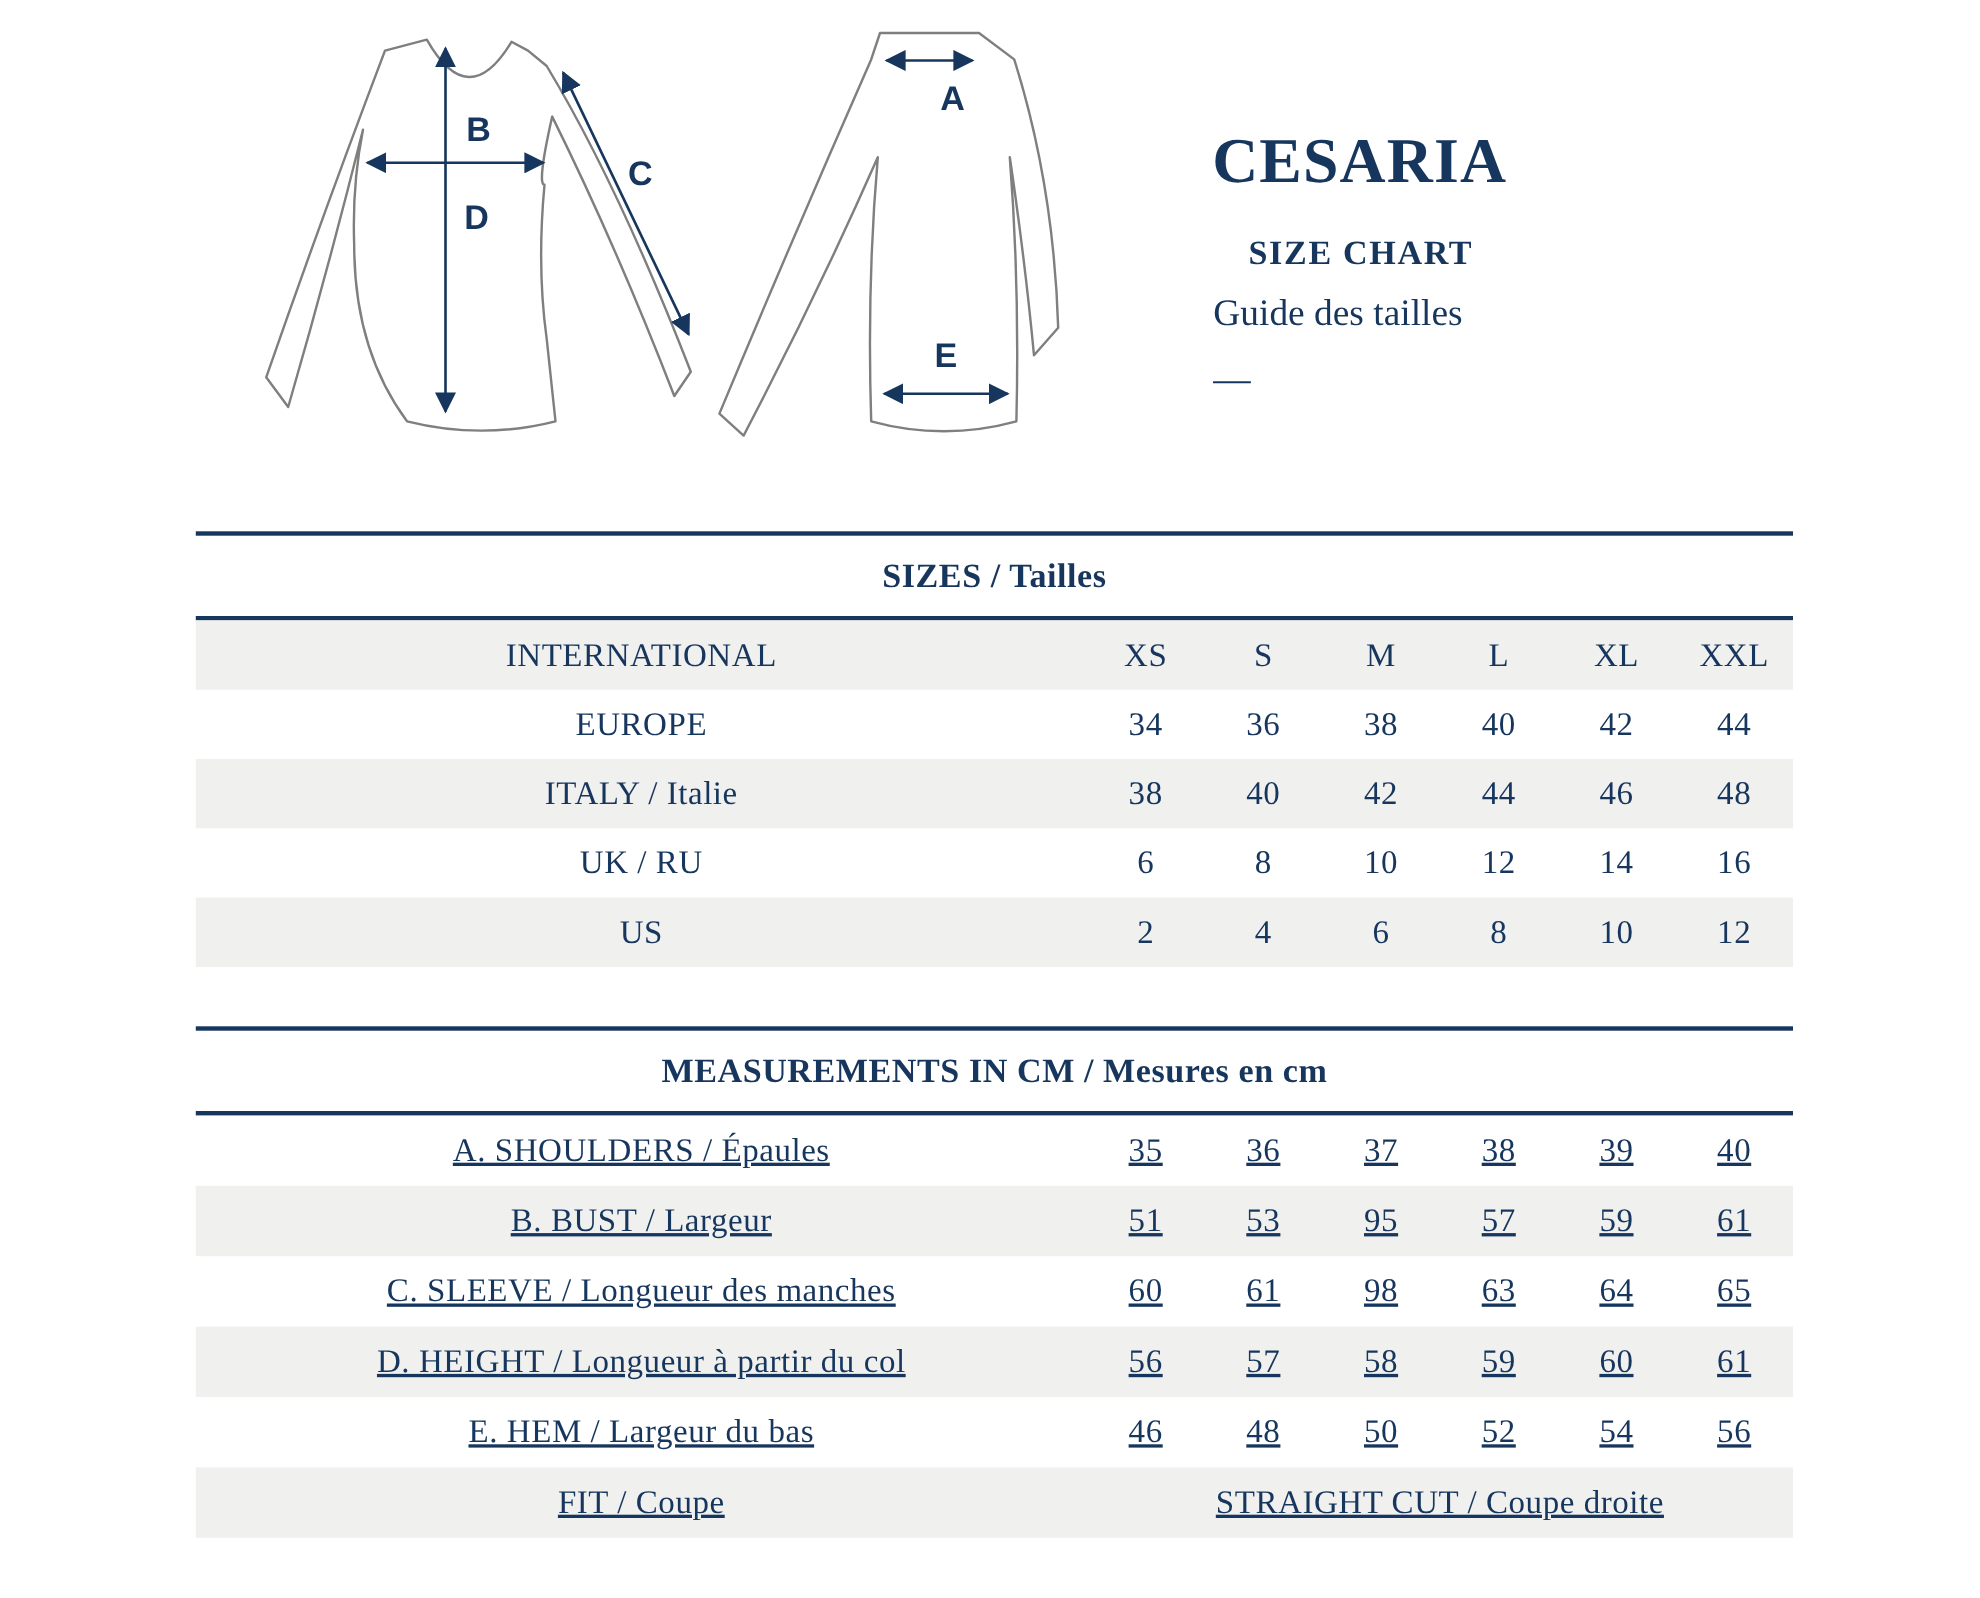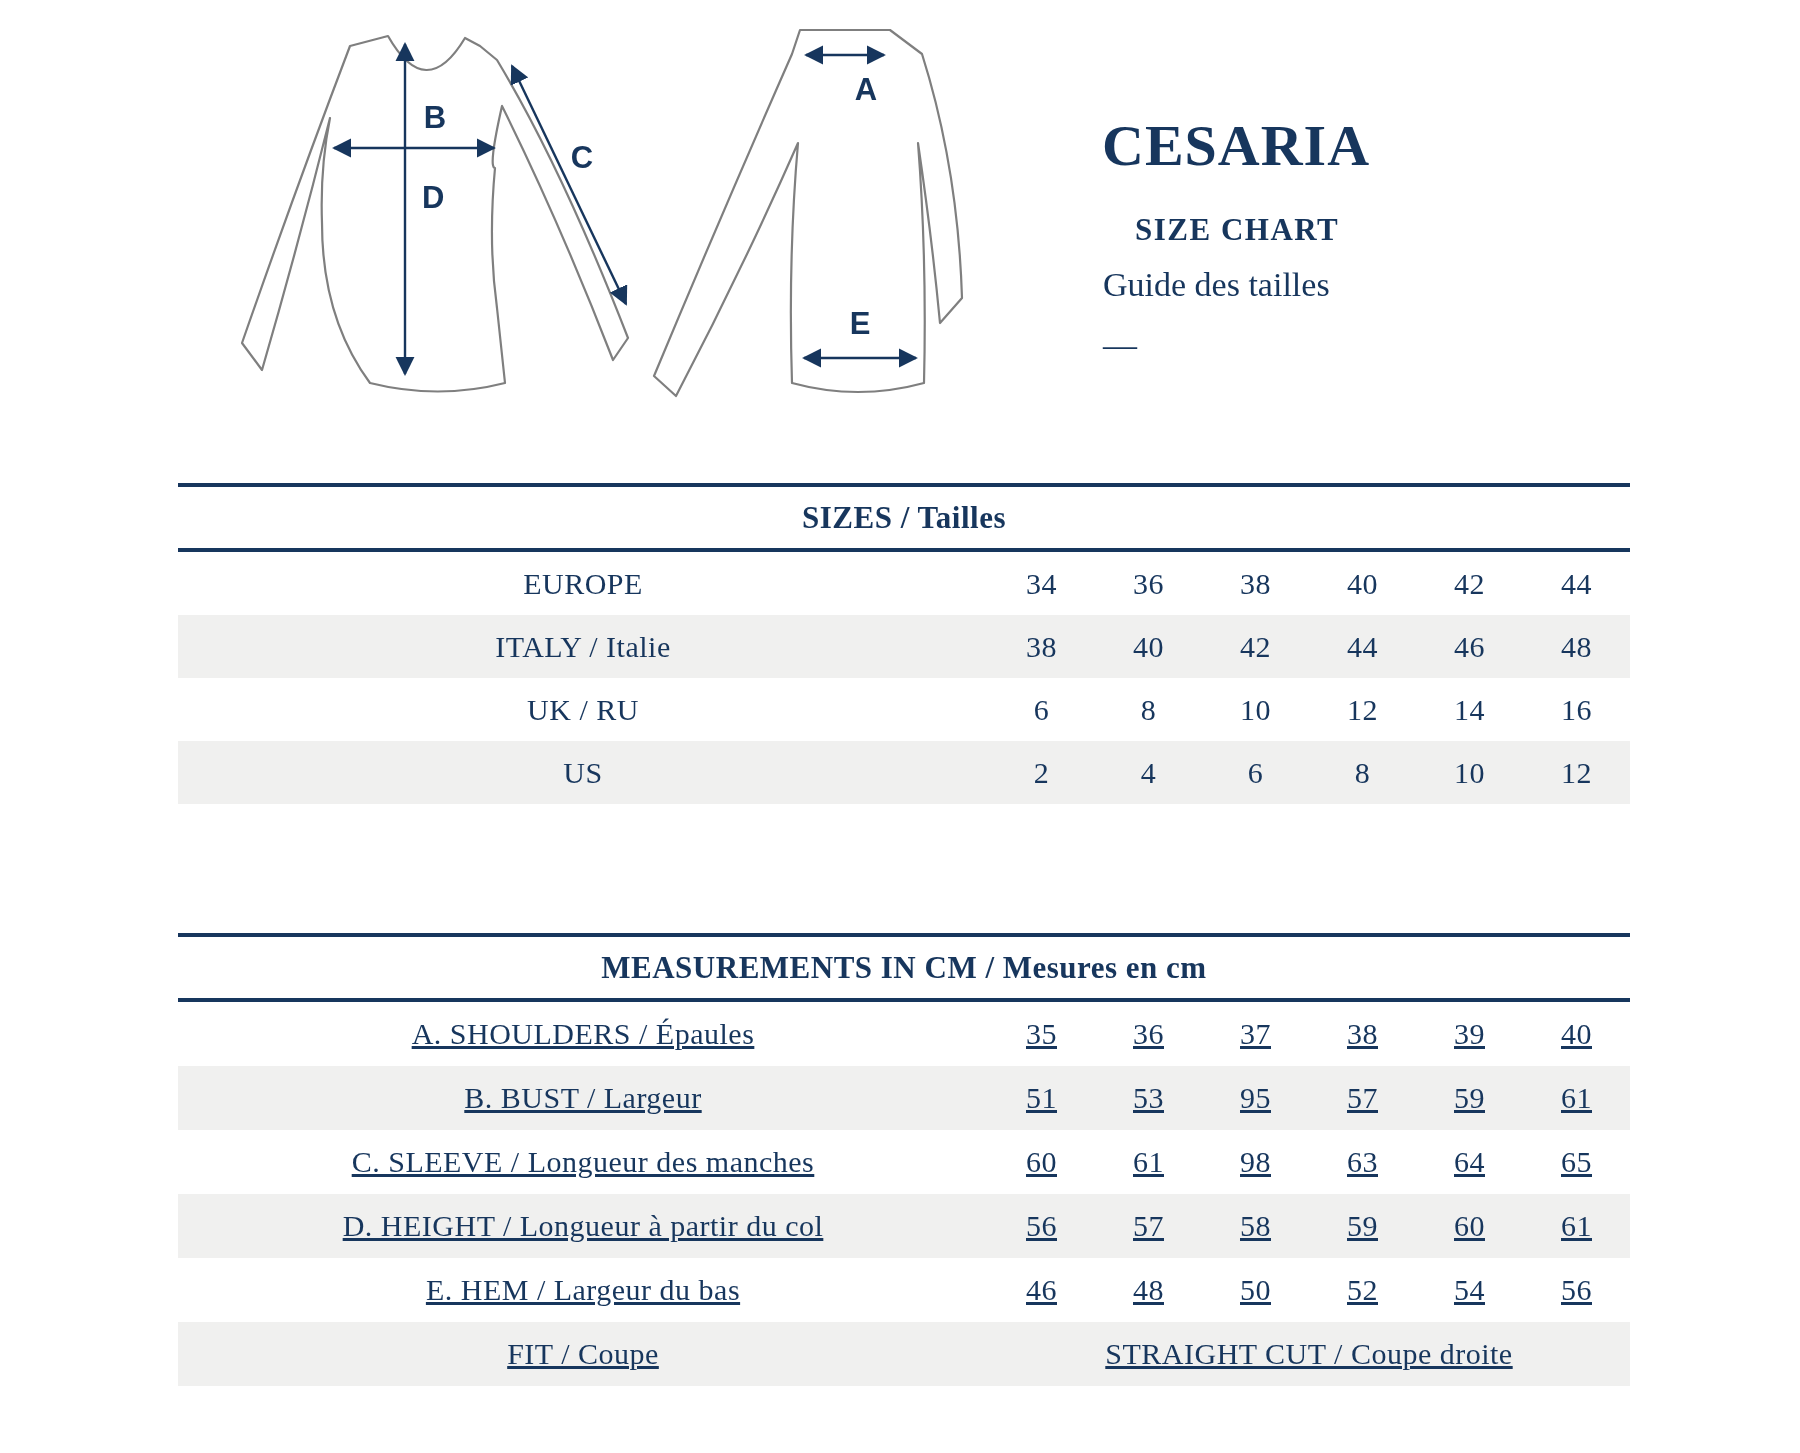--- a/index.html
+++ b/index.html
@@ -16,21 +16,21 @@
 
   
   .diagram { position:absolute; left:170px; top:8px; }
 
   
   .table-block { position:absolute; left:178px; width:1452px; }
   #sizes-block { top:483px; }
   #meas-block  { top:933px; }
   .rule { height:4px; background:#17365d; }
   .thead {
-    height:61px; display:flex; align-items:center; justify-content:center;
+    height:73px; display:flex; align-items:center; justify-content:center;
     font-weight:bold; font-size:31px; letter-spacing:0.5px;font-family:Liberation Serif, serif;
   }
   .tr { display:grid; grid-template-columns:810px repeat(6, 1fr); align-items:center; font-size:30px; }
   .sizes-rows .tr { height:63px; }
   .meas-rows  .tr { height:64px;text-decoration:underline; }
   .tr.stripe { background:#f0f0ef; }
   .td { text-align:center; letter-spacing:0.5px; white-space:nowrap; }
   .fit-value { grid-column:2 / span 6; text-align:center; letter-spacing:0.5px; }
 
   
@@ -99,20 +99,29 @@
   <div class="brand-name">CESARIA</div>
   <div class="chart-title">SIZE CHART</div>
   <div class="chart-subtitle">Guide des tailles</div>
   <div class="header-dash">—</div>
 
   <div class="table-block" id="sizes-block">
     <div class="rule"></div>
     <div class="thead">SIZES / Tailles</div>
     <div class="rule"></div>
     <div class="sizes-rows">
+      <div class="tr stripe">
+        <div class="td">INTERNATIONAL</div>
+        <div class="td">XS</div>
+        <div class="td">S</div>
+        <div class="td">M</div>
+        <div class="td">L</div>
+        <div class="td">XL</div>
+        <div class="td">XXL</div>
+      </div>
       <div class="tr">
         <div class="td">EUROPE</div>
         <div class="td">34</div>
         <div class="td">36</div>
         <div class="td">38</div>
         <div class="td">40</div>
         <div class="td">42</div>
         <div class="td">44</div>
       </div>
       <div class="tr stripe">

